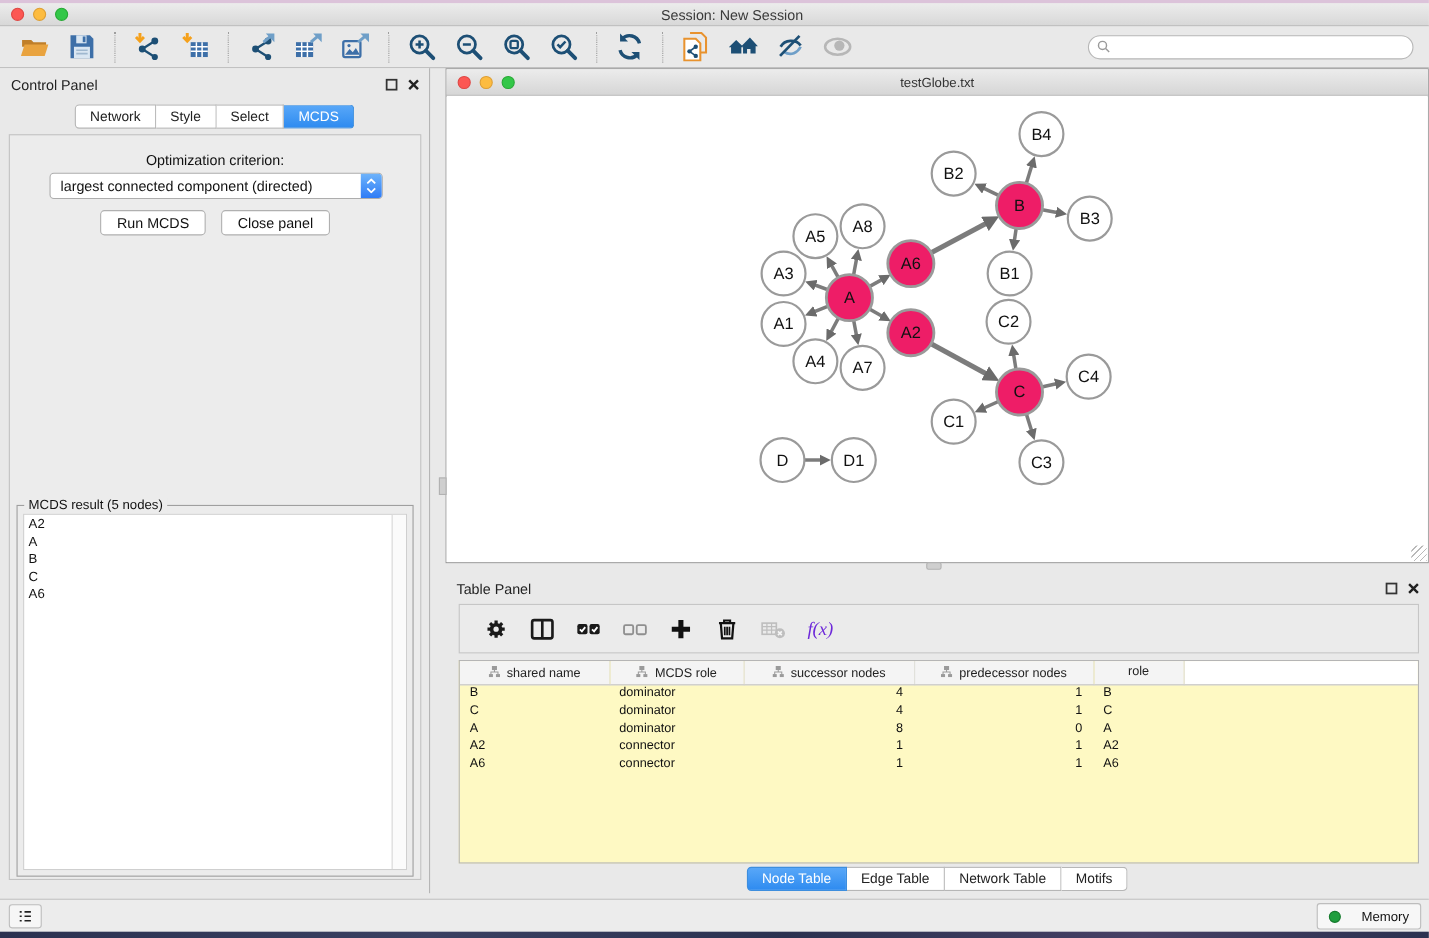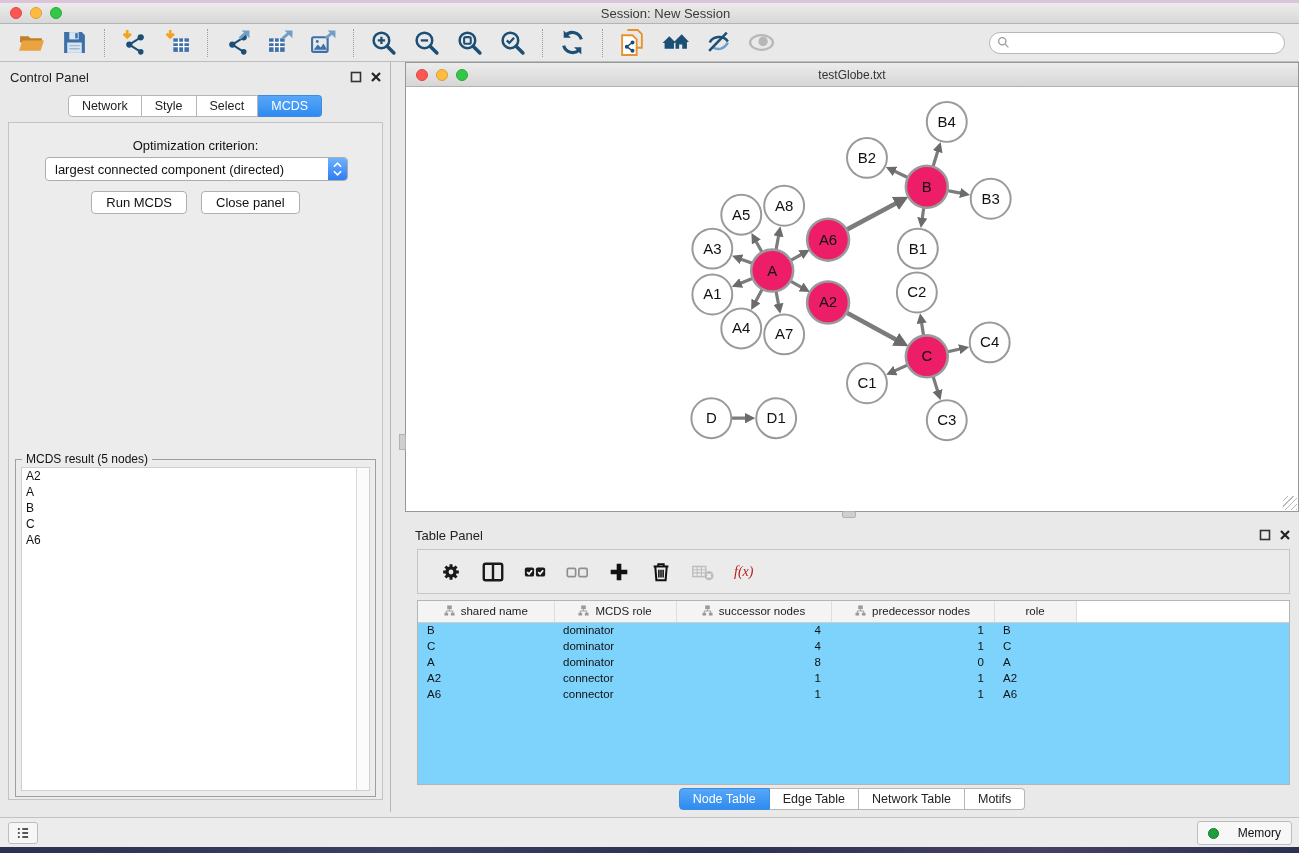--- a/index.html
+++ b/index.html
@@ -79,23 +79,23 @@
     background:repeating-linear-gradient(135deg, transparent 0 3px, #b9b9b9 3px 4px); }
   .v-grip { position:absolute; left:399px; top:434px; width:7px; height:16px; background:#cfcfcf; border:1px solid #b2b2b2; }
   .h-grip { position:absolute; left:842px; top:511px; width:14px; height:7px; background:#cfcfcf; border:1px solid #b2b2b2; border-radius:2px; }
 
   
   .table-panel { position:absolute; left:405px; top:520px; width:894px; height:292px; background:#e9e9e9; }
   .tp-head { position:relative; height:28px; }
   .tp-toolbar { position:absolute; left:12px; right:9px; top:29px; height:45px; background:#ebebeb;
     border:1px solid #c6c6c6; display:flex; align-items:center; padding-left:12px; }
   .tp-toolbar .ticon { width:24px; height:24px; margin:0 9px; }
-  .fx { font-family:"Liberation Serif", serif; font-style:italic; font-size:14px; color:#b91c1c; margin-left:10px; cursor:default; }
-
-  .grid-wrap { position:absolute; left:12px; right:9px; top:80px; bottom:27px; background:#7dd3fc; border:1px solid #b5b5b5; overflow:hidden; }
+  .fx { font-family:"Liberation Serif", serif; font-style:italic; font-size:17px; color:#6d28d9; margin-left:10px; cursor:default; }
+
+  .grid-wrap { position:absolute; left:12px; right:9px; top:80px; bottom:27px; background:#fef9c3; border:1px solid #b5b5b5; overflow:hidden; }
   table.grid { border-collapse:collapse; width:100%; table-layout:fixed; }
   .grid th { height:21px; background:#f4f4f4; border-bottom:1px solid #cfcfcf; border-right:1px solid #dedede;
     font-weight:normal; font-size:11.5px; color:#222; text-align:center; white-space:nowrap; overflow:hidden; }
   .grid th .hic { display:inline-block; width:11px; height:11px; vertical-align:-1px; margin-right:6px; }
   .grid th.filler { border-right:none; background:#fff; border-bottom:1px solid #cfcfcf; }
   .grid td { height:16px; font-size:11.5px; color:#111; padding-left:9px; white-space:nowrap; overflow:hidden; }
   .grid td.num { text-align:right; padding-right:10px; padding-left:0; }
 
   .tp-tabs { position:absolute; left:0; right:0; bottom:2px; display:flex; justify-content:center; }
 

